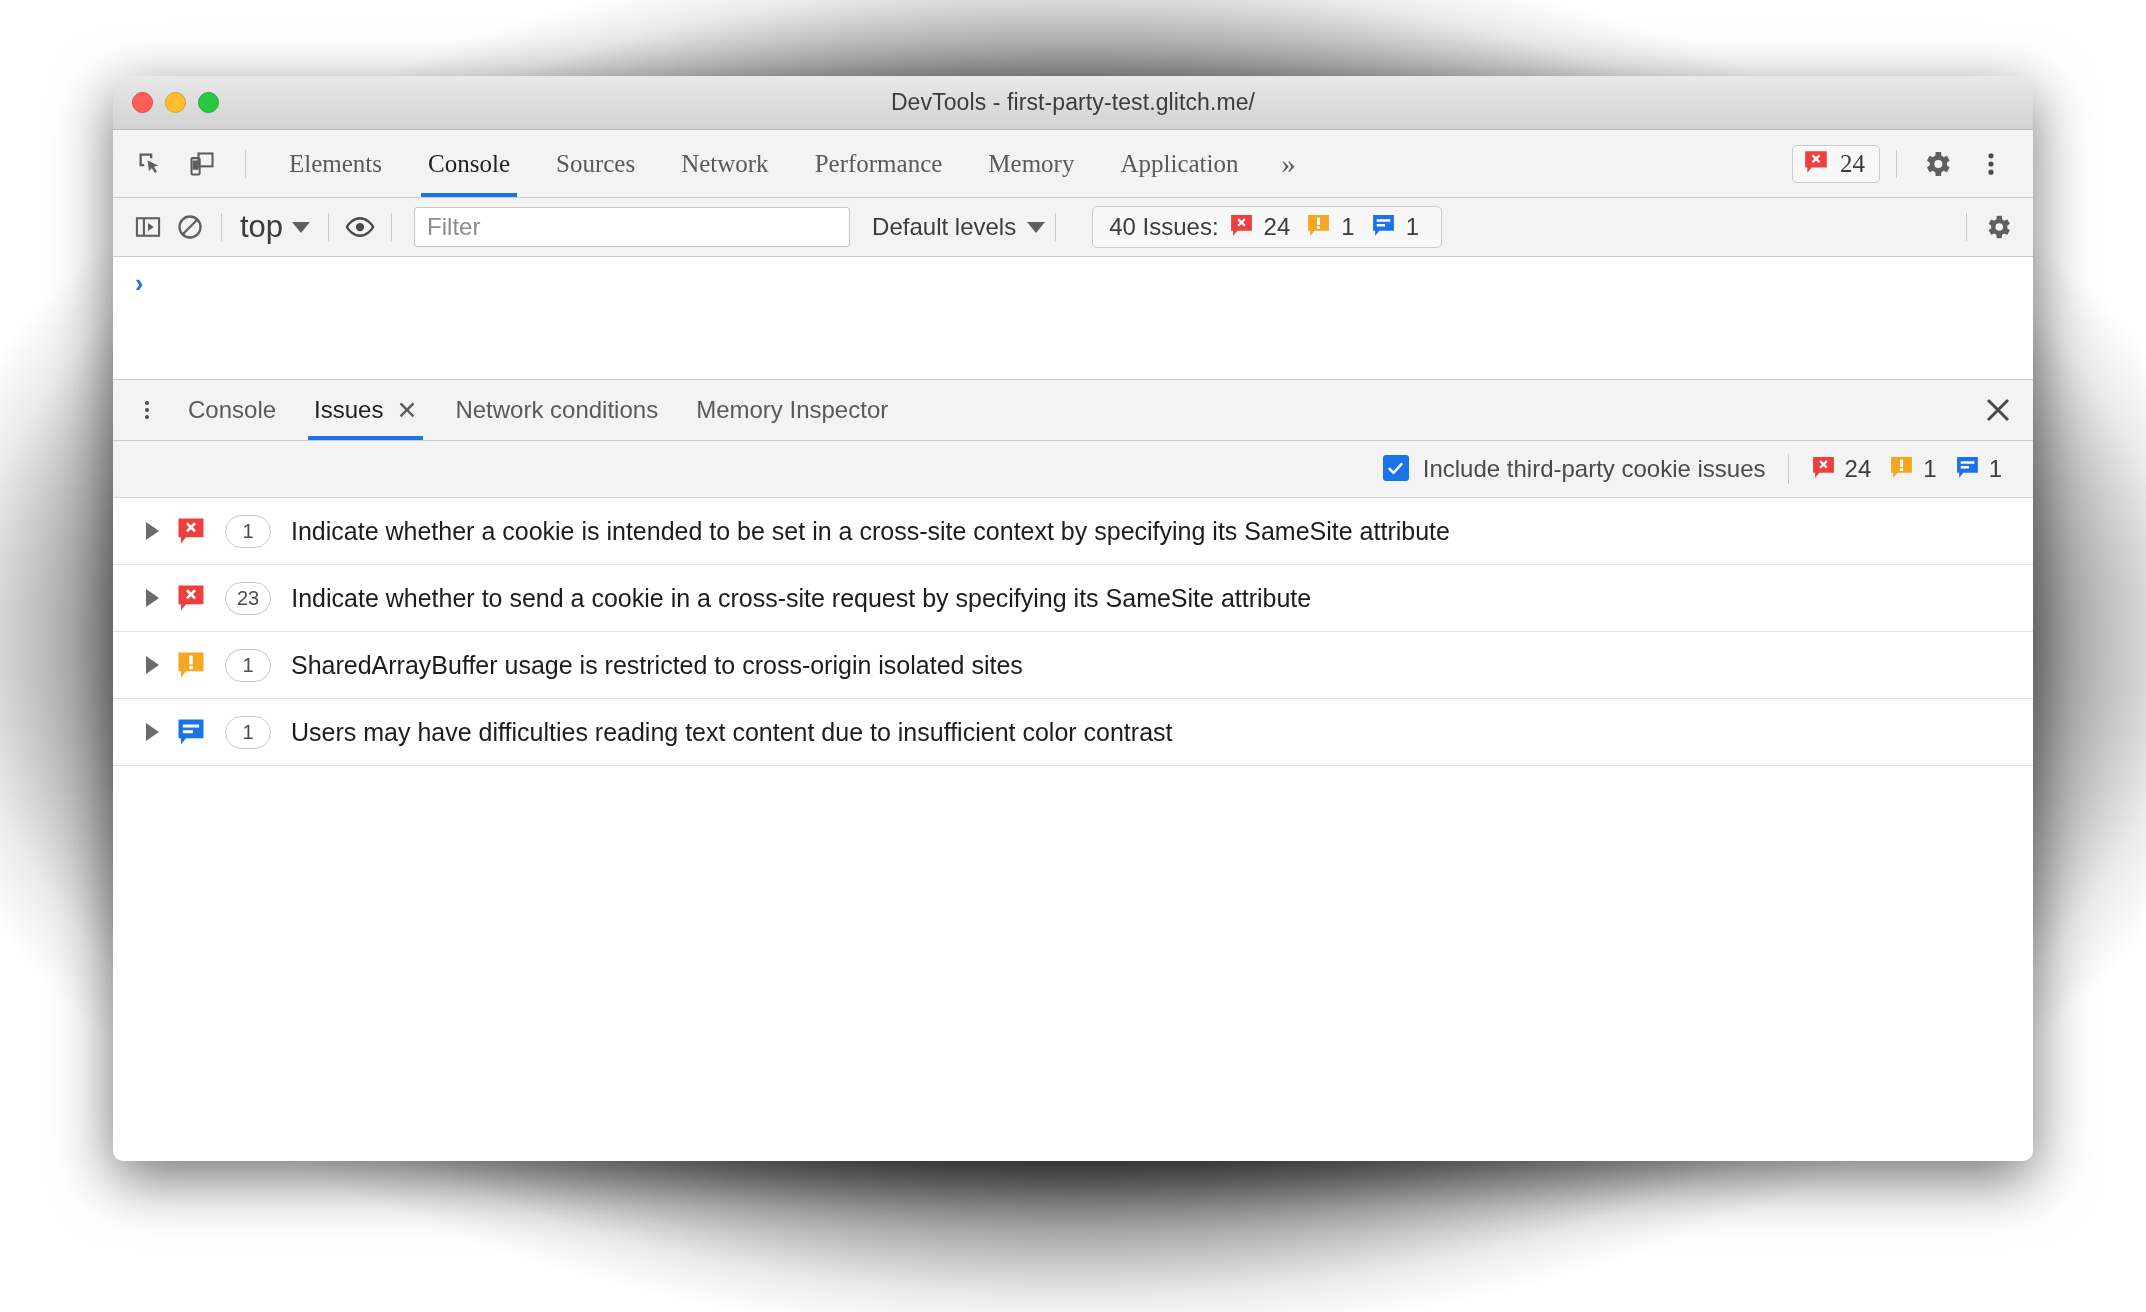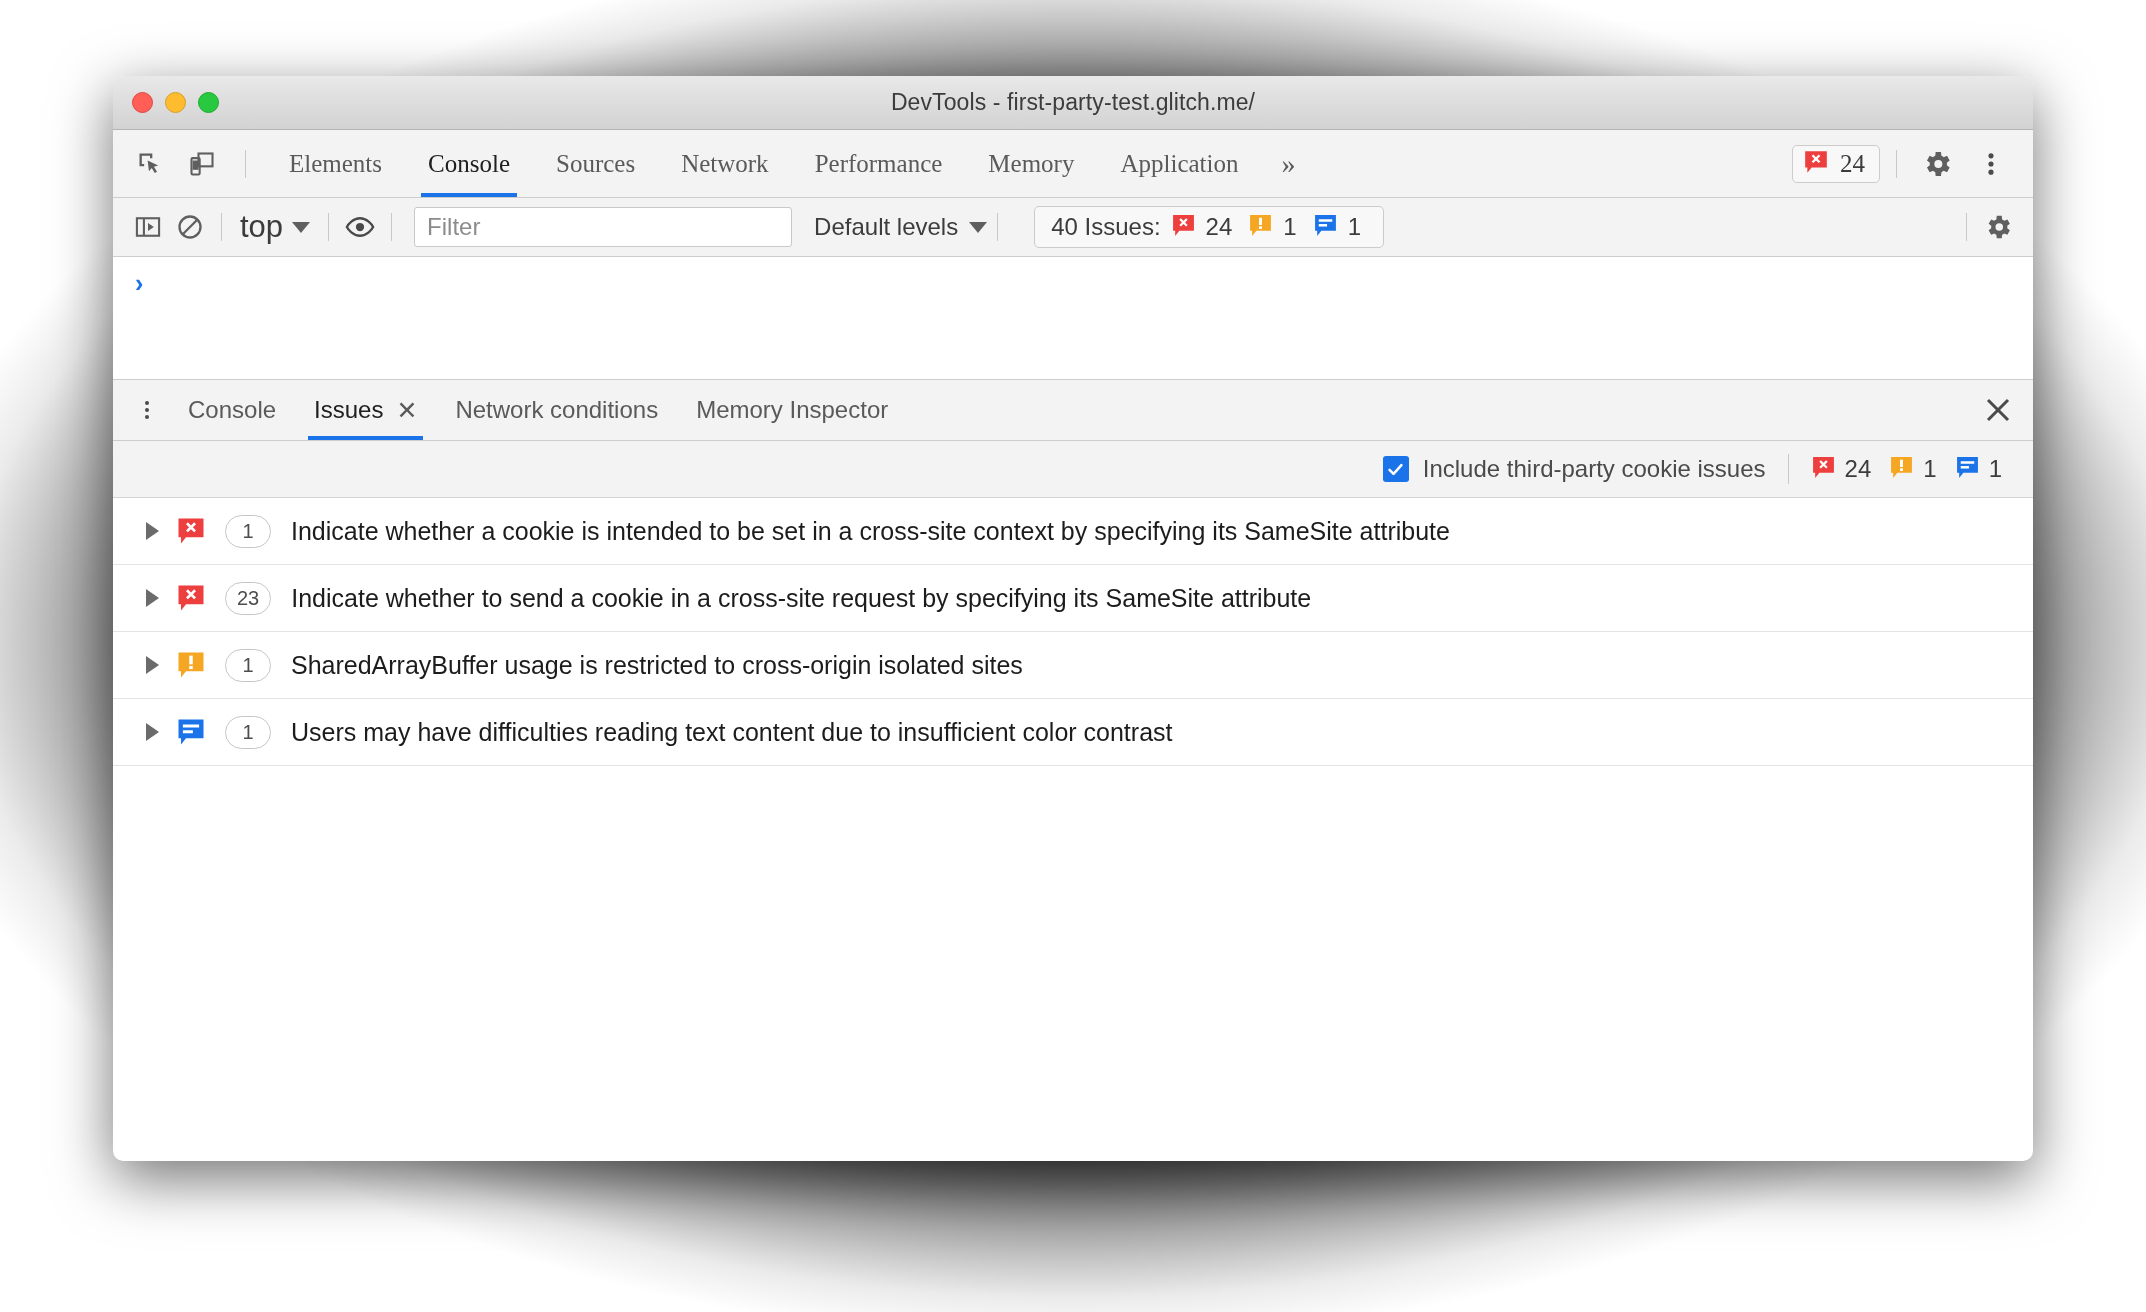--- a/index.html
+++ b/index.html
@@ -197,21 +197,21 @@
   }
   .caret {
     width: 0; height: 0;
     border-left: 9px solid transparent;
     border-right: 9px solid transparent;
     border-top: 11px solid #5f5f5f;
     display: block;
   }
   .filter-input {
     flex: 0 0 auto;
-    width: 378px;
+    width: 436px;
     height: 40px;
     margin-left: 12px;
     background: #ffffff;
     border: 1px solid #c8c8c8;
     border-radius: 3px;
     display: flex;
     align-items: center;
     padding: 0 12px;
     box-sizing: border-box;
   }
@@ -307,21 +307,20 @@
     height: 56px;
     background: #f3f3f3;
     border-bottom: 1px solid #d4d4d4;
     display: flex;
     align-items: center;
     justify-content: flex-end;
     padding-right: 22px;
   }
   .chk-wrap {
     display: flex;
-    align-items: center;
     gap: 14px;
   }
   .chk {
     width: 26px; height: 26px;
     border-radius: 3px;
     background: #1a73e8;
     display: flex;
     align-items: center;
     justify-content: center;
   }

